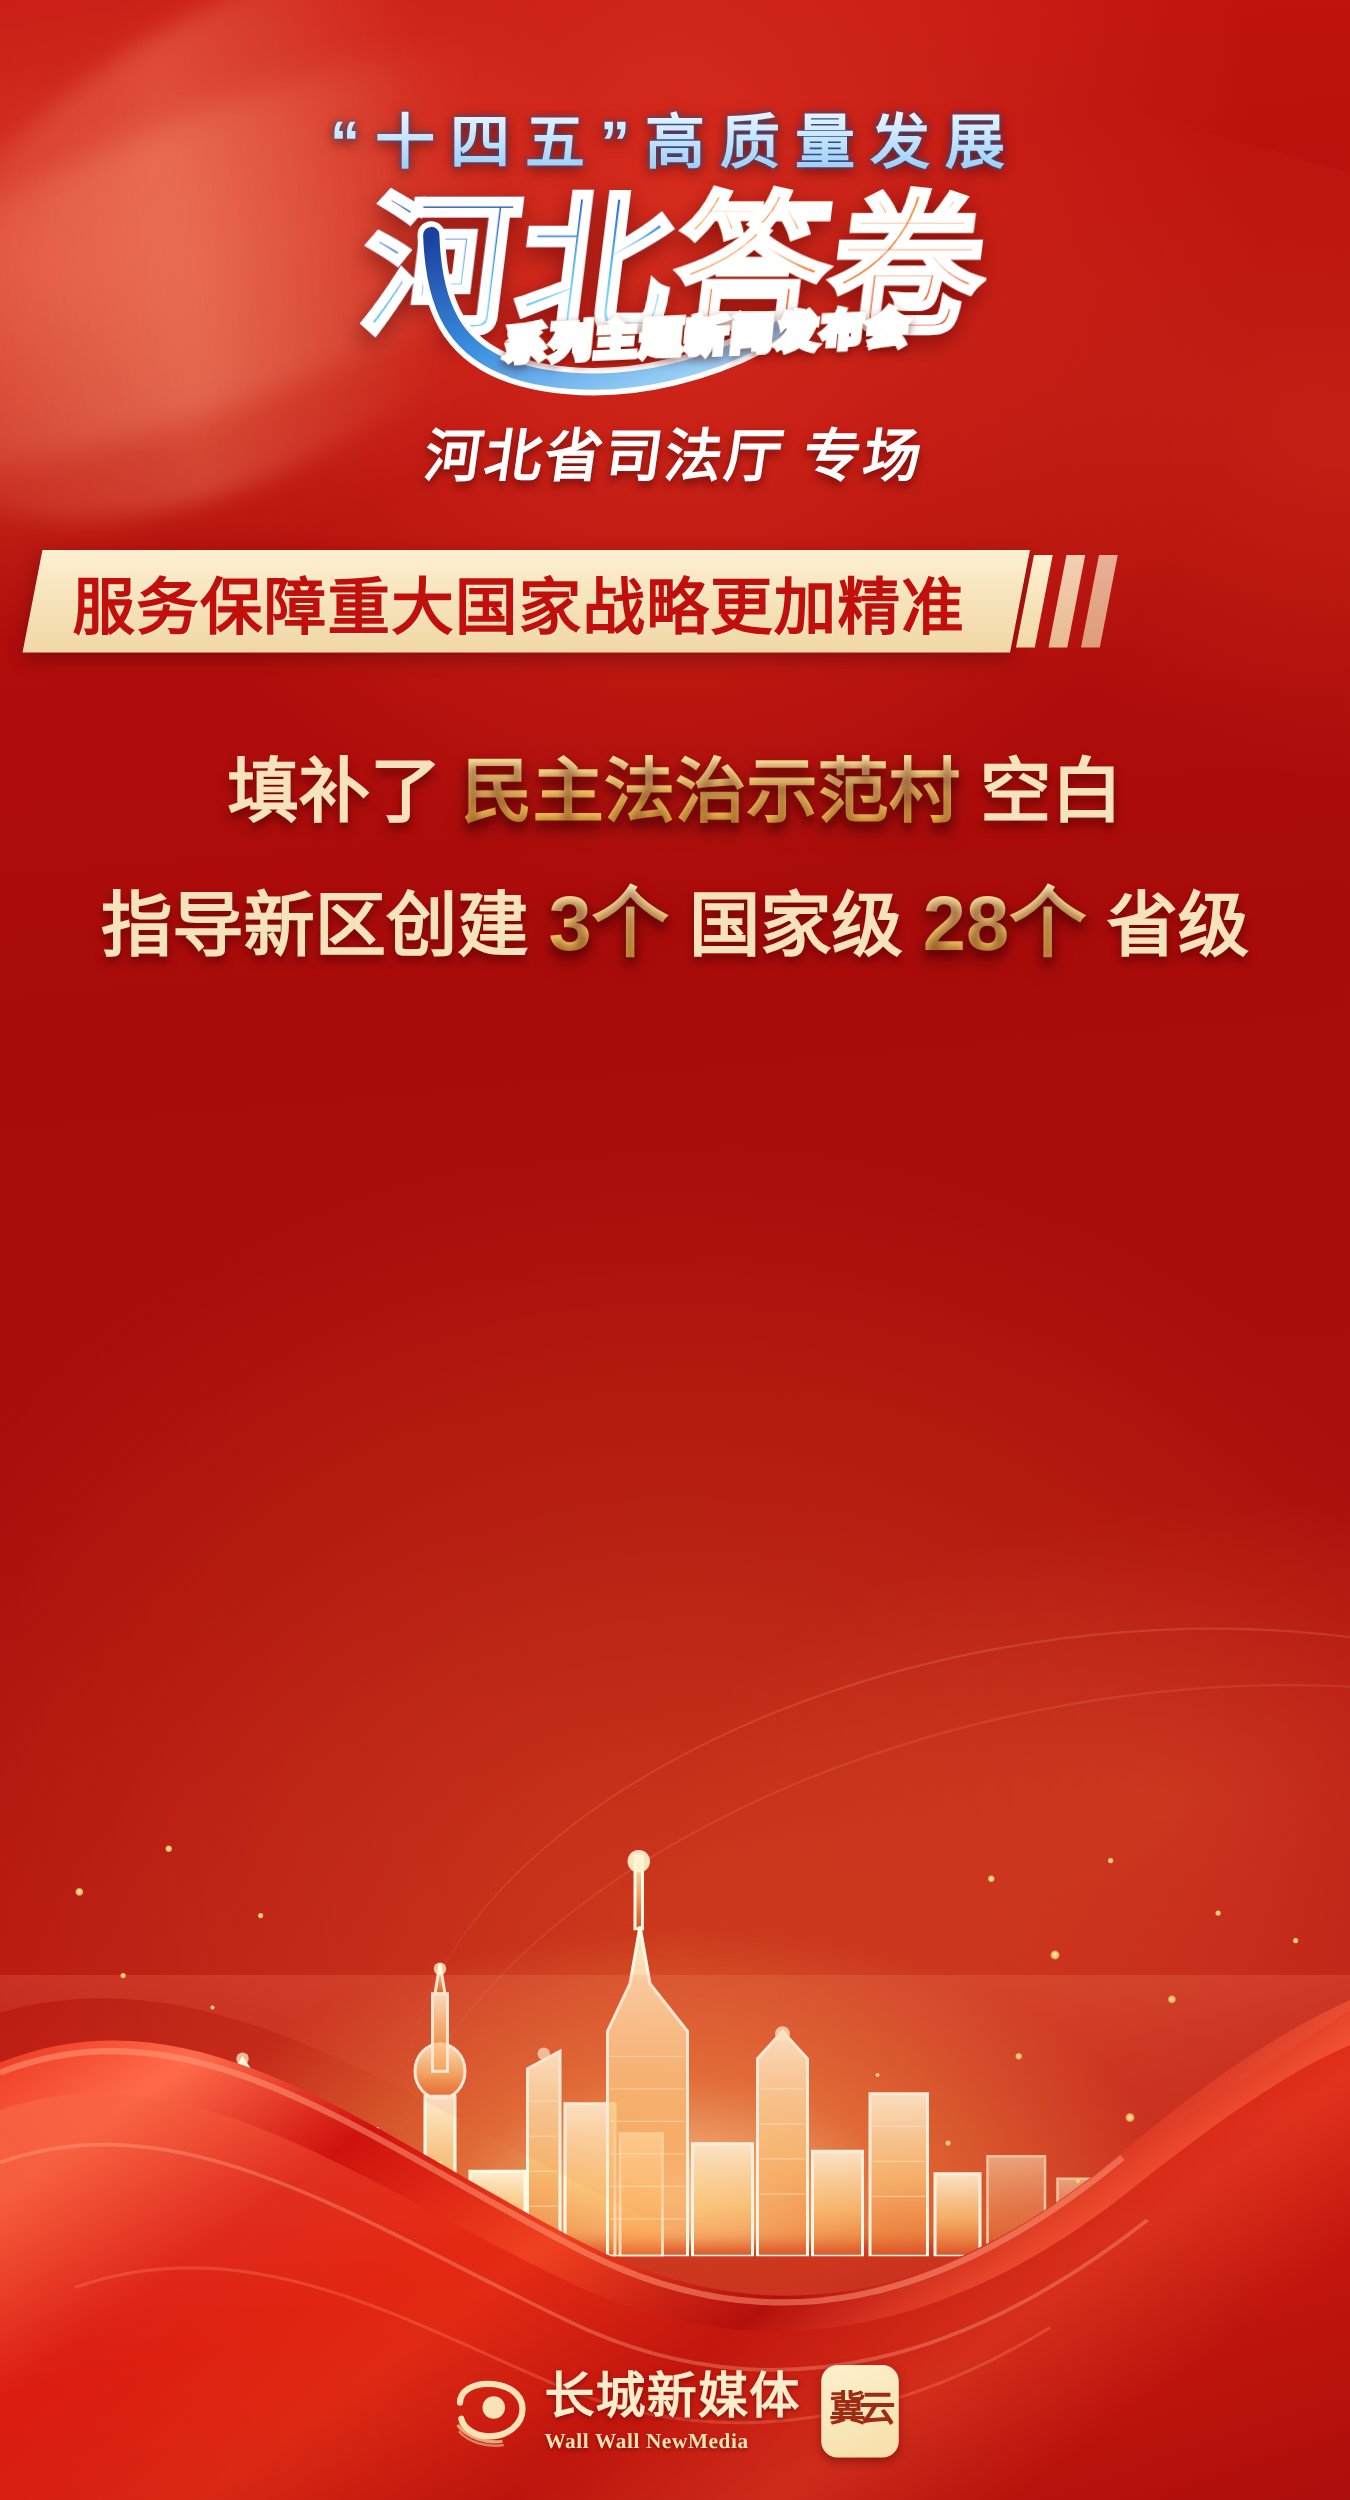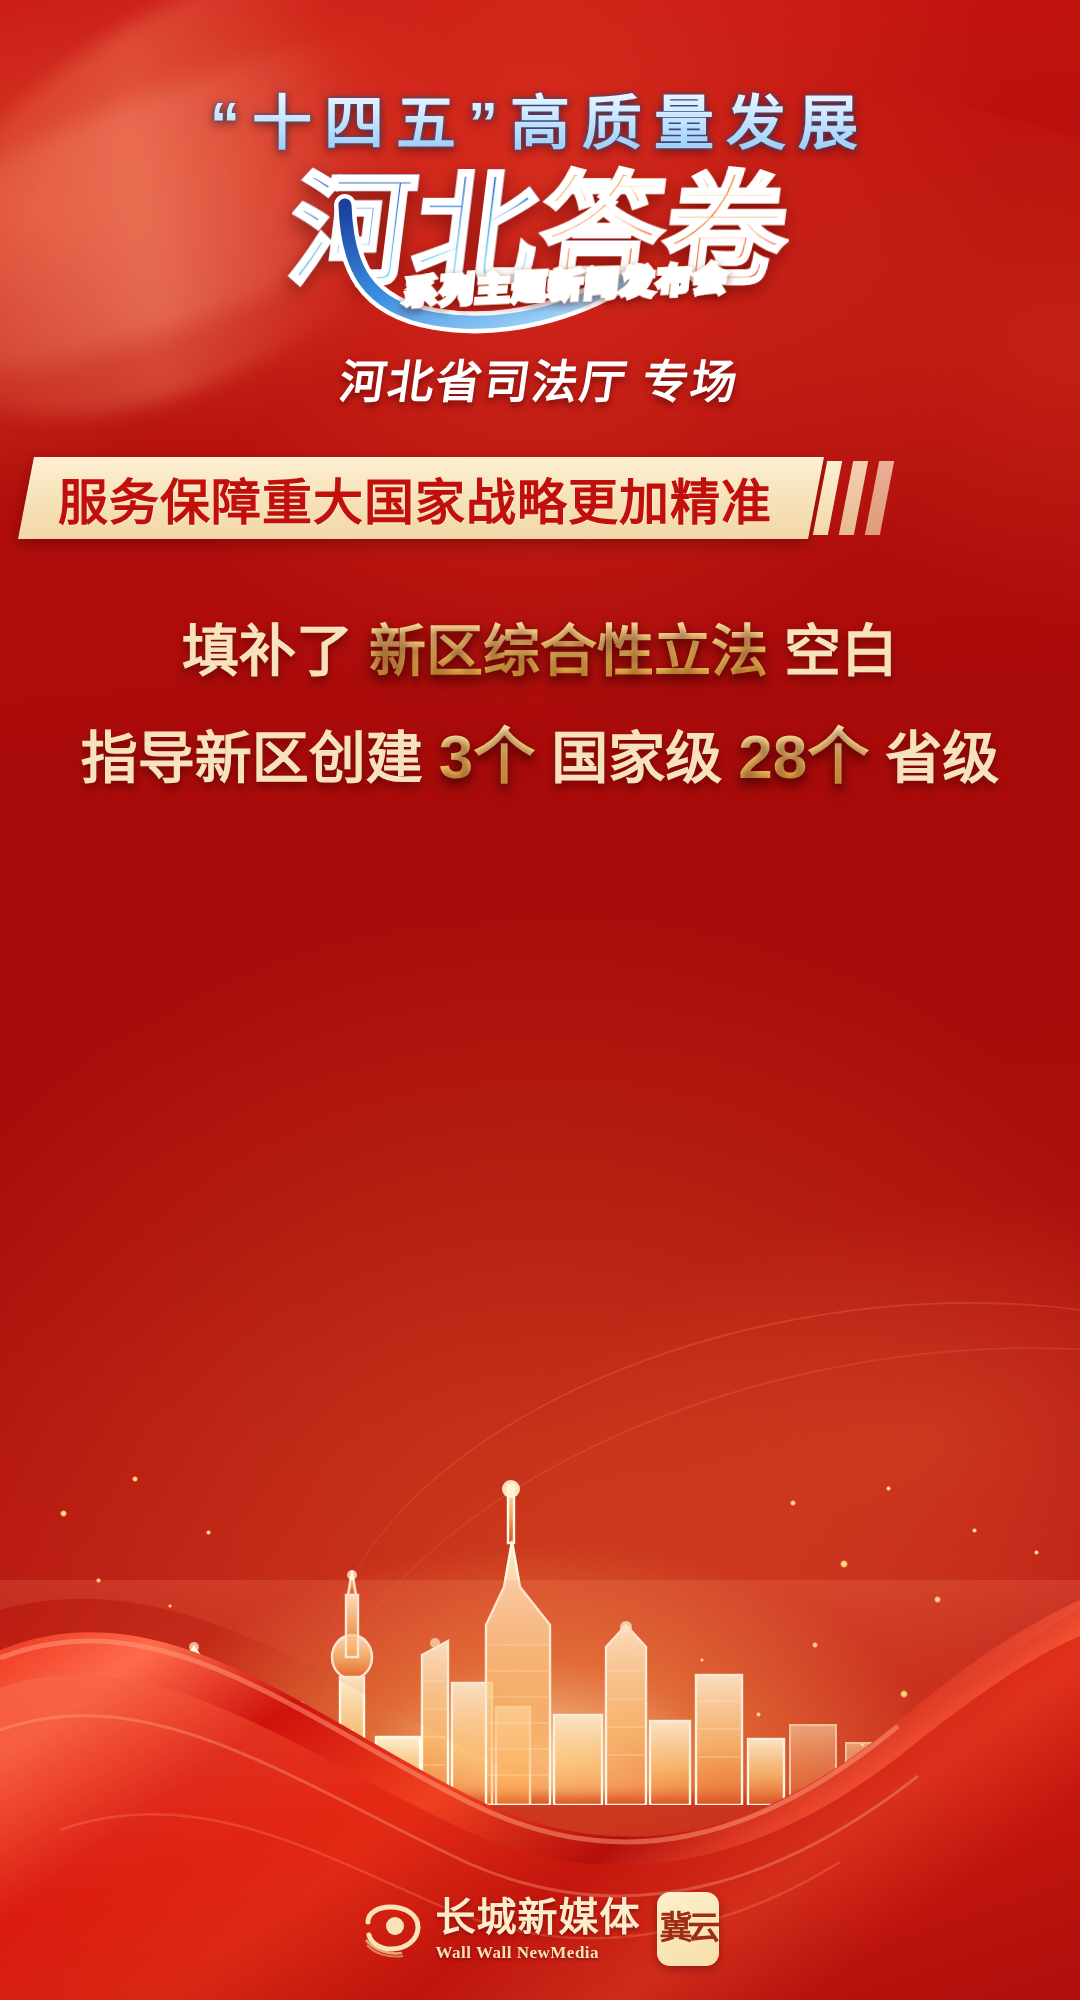--- a/index.html
+++ b/index.html
@@ -54,21 +54,21 @@
   .arc2{
     position:absolute;right:-420px;top:1360px;width:1200px;height:680px;
     border-top:2px solid rgba(255,200,150,.12);
     border-radius:50%;transform:rotate(-11deg);
   }
 
   
   .header{position:relative;padding-top:74px;text-align:center;}
 
   .kicker{
-    font-size:60px;letter-spacing:12px;font-weight:700;
+    font-size:48px;letter-spacing:12px;font-weight:700;
     color:#dff0ff;
     background:linear-gradient(180deg,#ffffff 0%,#d6ecff 40%,#8cc6f5 100%);
     -webkit-background-clip:text;background-clip:text;-webkit-text-fill-color:transparent;
     text-shadow:0 2px 0 rgba(20,60,120,.0);
     filter:drop-shadow(0 0 2px #1b5fa8) drop-shadow(0 3px 5px rgba(60,0,0,.55));
     margin:0 0 6px 0;
   }
 
   .logo-wrap{position:relative;display:inline-block;margin-top:2px;}
   .logo-main{
@@ -219,21 +219,21 @@
     font-family:"Liberation Serif","DejaVu Serif",serif;
     color:#f8e2b6;text-shadow:0 2px 3px rgba(80,0,0,.5);
   }
   .jiyun{
     width:62px;height:74px;border-radius:13px;
     background:linear-gradient(160deg,#fdf0cd 0%,#f6dfa8 100%);
     display:flex;align-items:center;justify-content:center;
     box-shadow:0 3px 8px rgba(70,0,0,.4);
   }
   .jiyun span{
-    font-size:33px;font-weight:900;color:#9e2b14;line-height:.95;
+    font-size:29px;font-weight:900;color:#9e2b14;line-height:.95;
     font-family:"Liberation Serif","DejaVu Serif",serif;
     letter-spacing:-5px;
   }
 </style>
 </head>
 <body>
 
 <div class="poster">
 
   <div class="bg-sweep sweep-a"></div>
@@ -280,21 +280,21 @@
       <span>服务保障重大国家战略更加精准</span>
     </div>
     <div class="slashes">
         <i></i>
         <i style="opacity: 0.85;"></i>
         <i style="opacity: 0.7;"></i>
       </div>
   </div>
 
   <div class="lines">
-      <div class="line"><span class="">填补了</span><span class="sp"></span><span class="em">新区综合性立法</span><span class="sp"></span><span class="">空白</span></div>
+      <div class="line"><span class="">填补了</span><span class="sp"></span><span class="em">民主法治示范村</span><span class="sp"></span><span class="">空白</span></div>
       <div class="line"><span class="">指导新区创建</span><span class="sp"></span><span class="num">3个</span><span class="sp"></span><span class="">国家级</span><span class="sp"></span><span class="num">28个</span><span class="sp"></span><span class="">省级</span></div>
     </div>
 
   <div class="city">
     <div class="city-glow"></div>
     <svg width="820" height="330" viewBox="0 0 820 330">
       <defs>
         <linearGradient id="bld" x1="0" y1="0" x2="0" y2="1">
           <stop offset="0%" stop-color="#fff6d8" stop-opacity=".95"></stop>
           <stop offset="55%" stop-color="#ffcf7e" stop-opacity=".72"></stop>

